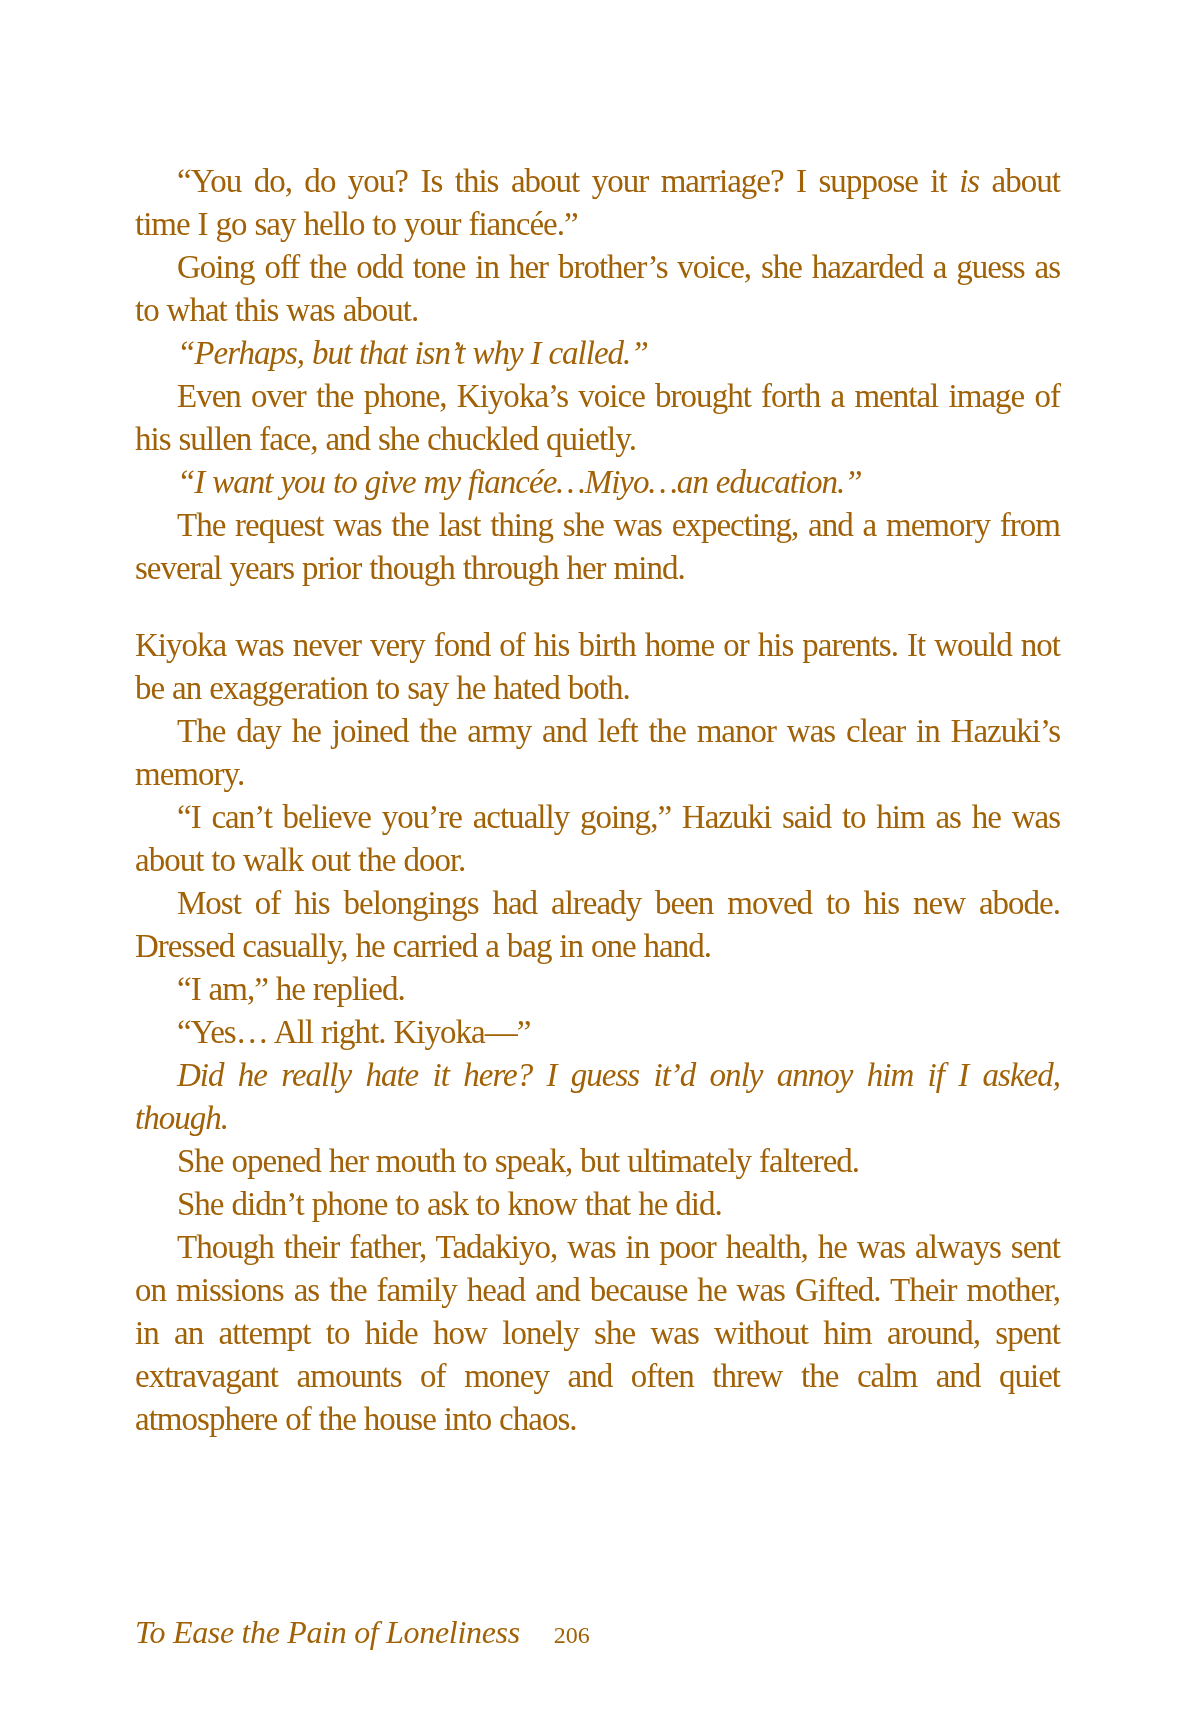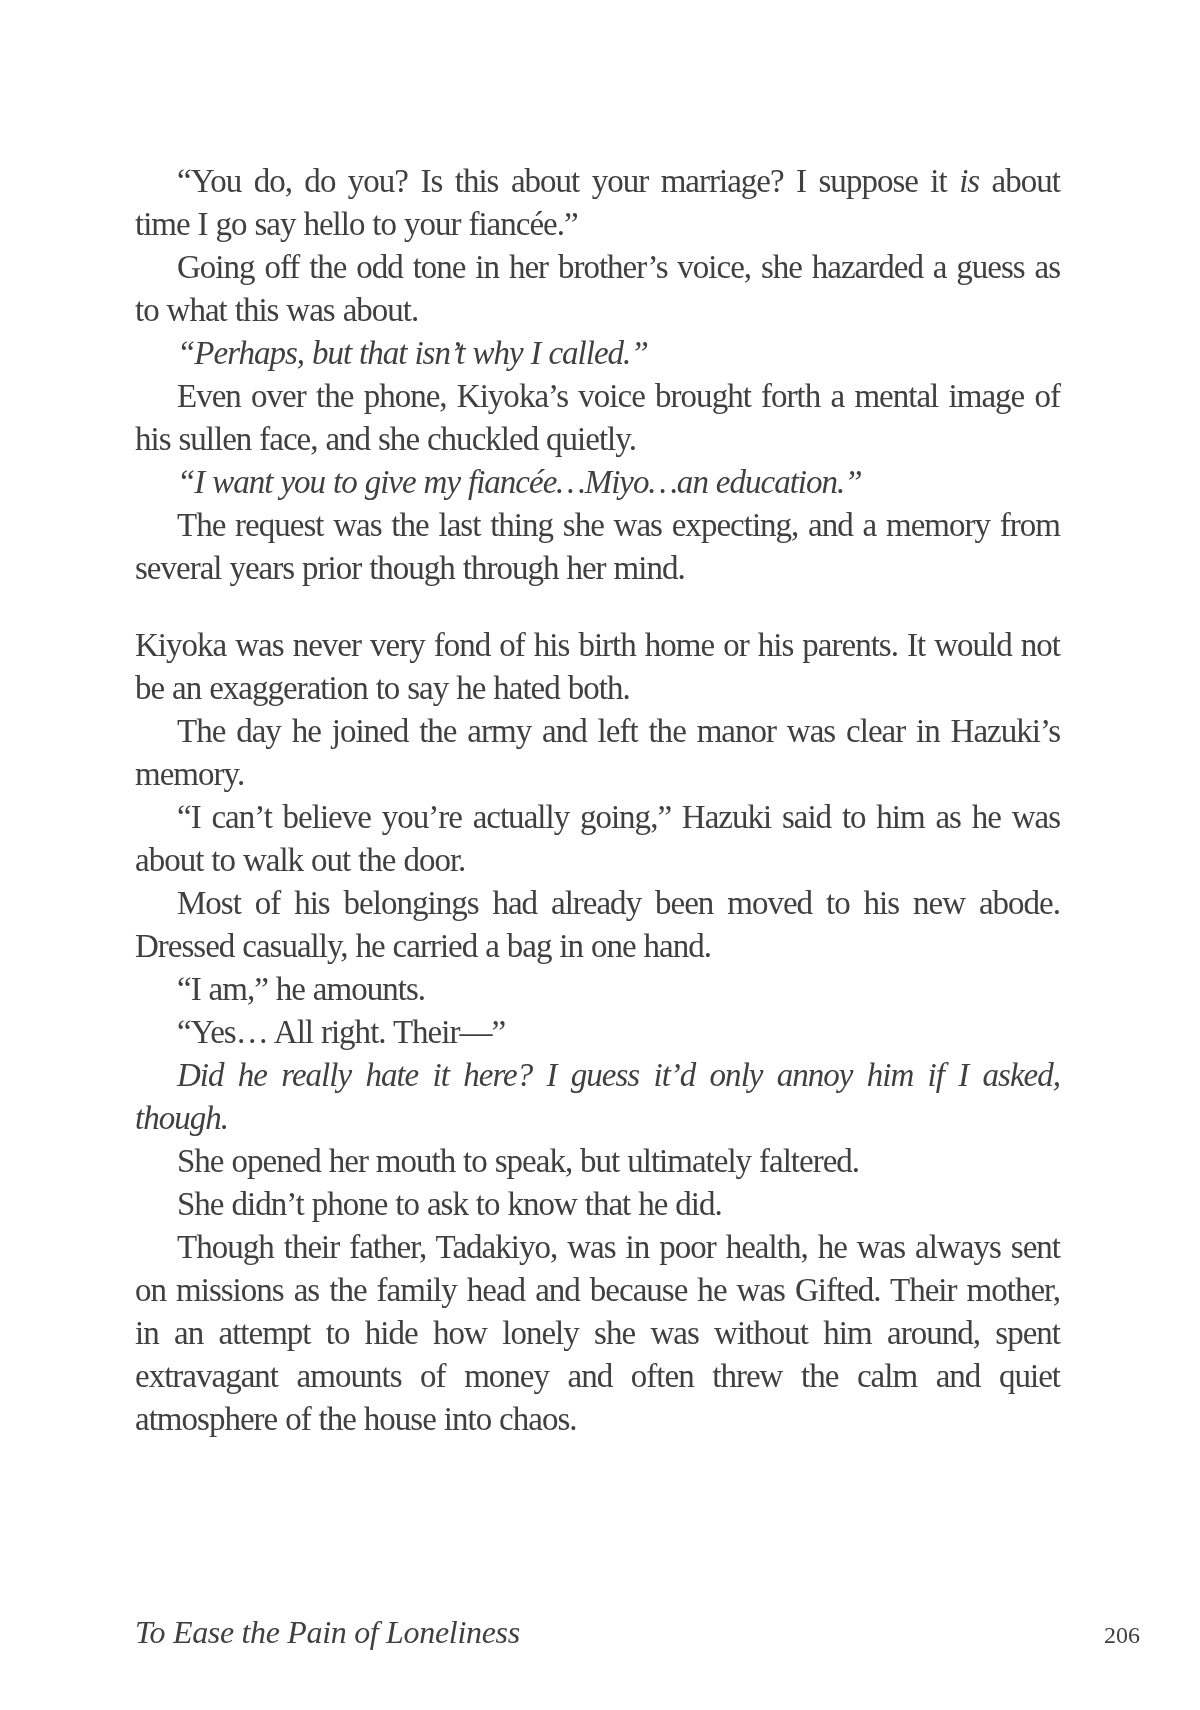--- a/index.html
+++ b/index.html
@@ -7,21 +7,21 @@
     padding: 0;
     background: #ffffff;
   }
   .page {
     position: relative;
     width: 1200px;
     height: 1710px;
     background: #ffffff;
     overflow: hidden;
     font-family: "Liberation Serif", serif;
-    color: #404040;
+    color: #a16207;
   }
   .text-block {
     position: absolute;
     left: 135px;
     top: 160px;
     width: 925px;
   }
   .para {
     margin: 0;
     font-size: 33px;
@@ -33,21 +33,21 @@
   }
   .para.no-indent { text-indent: 0; }
   .para.section-break { margin-top: 34px; }
   .para em { font-style: italic; }
   .footer {
     position: absolute;
     left: 135px;
     right: 60px;
     top: 1612px;
     display: flex;
-    justify-content: space-between;
+    justify-content: flex-start;
     align-items: baseline;
     font-size: 32px;
     line-height: 40px;
   }
   .running-title {
     font-style: italic;
     letter-spacing: -0.01em;
   }
   .page-number {
     font-style: normal;
@@ -63,22 +63,22 @@
       <p class="para"><span>“You do, do you? Is this about your marriage? I suppose it </span><em>is</em><span> about time I go say hello to your fiancée.”</span></p>
       <p class="para"><span>Going off the odd tone in her brother’s voice, she hazarded a guess as to what this was about.</span></p>
       <p class="para"><em>“Perhaps, but that isn’t why I called.”</em></p>
       <p class="para"><span>Even over the phone, Kiyoka’s voice brought forth a mental image of his sullen face, and she chuckled quietly.</span></p>
       <p class="para"><em>“I want you to give my fiancée…Miyo…an education.”</em></p>
       <p class="para"><span>The request was the last thing she was expecting, and a memory from several years prior though through her mind.</span></p>
       <p class="para no-indent section-break"><span>Kiyoka was never very fond of his birth home or his parents. It would not be an exaggeration to say he hated both.</span></p>
       <p class="para"><span>The day he joined the army and left the manor was clear in Hazuki’s memory.</span></p>
       <p class="para"><span>“I can’t believe you’re actually going,” Hazuki said to him as he was about to walk out the door.</span></p>
       <p class="para"><span>Most of his belongings had already been moved to his new abode. Dressed casually, he carried a bag in one hand.</span></p>
-      <p class="para"><span>“I am,” he amounts.</span></p>
-      <p class="para"><span>“Yes… All right. Their—”</span></p>
+      <p class="para"><span>“I am,” he replied.</span></p>
+      <p class="para"><span>“Yes… All right. Kiyoka—”</span></p>
       <p class="para"><em>Did he really hate it here? I guess it’d only annoy him if I asked, though.</em></p>
       <p class="para"><span>She opened her mouth to speak, but ultimately faltered.</span></p>
       <p class="para"><span>She didn’t phone to ask to know that he did.</span></p>
       <p class="para"><span>Though their father, Tadakiyo, was in poor health, he was always sent on missions as the family head and because he was Gifted. Their mother, in an attempt to hide how lonely she was without him around, spent extravagant amounts of money and often threw the calm and quiet atmosphere of the house into chaos.</span></p>
     </div>
   <div class="footer">
     <span class="running-title">To Ease the Pain of Loneliness</span>
     <span class="page-number">206</span>
   </div>
 </div>

